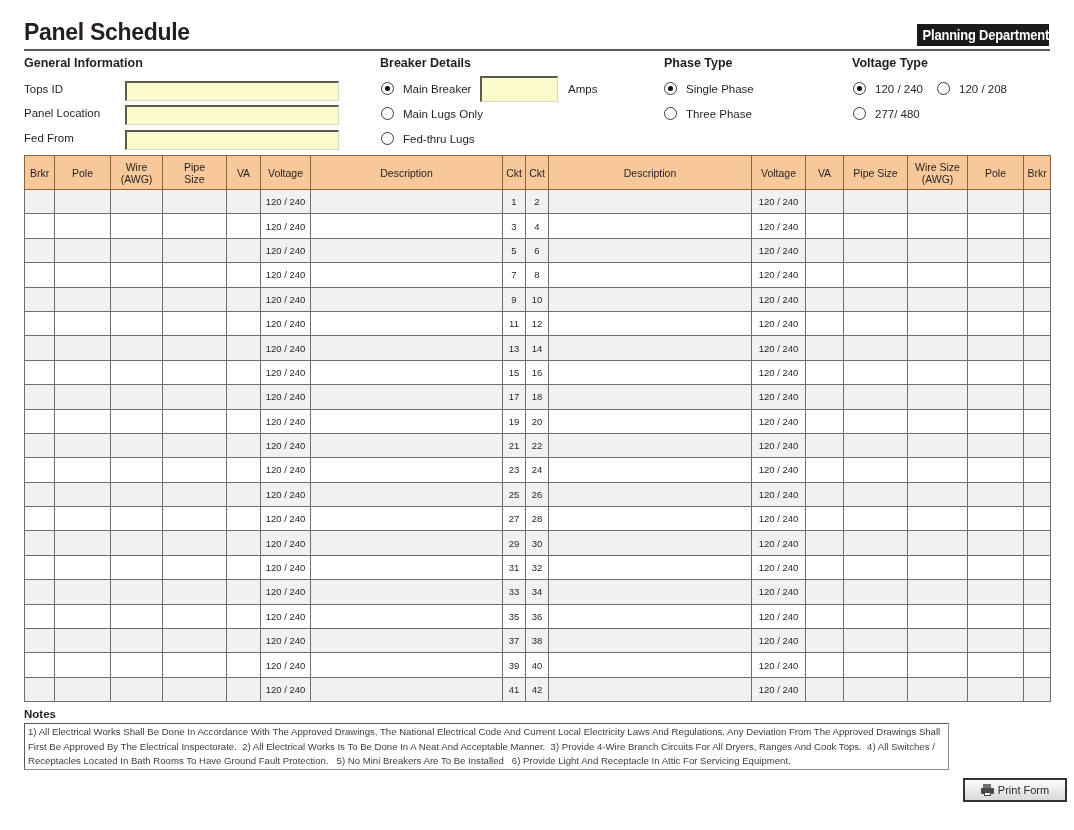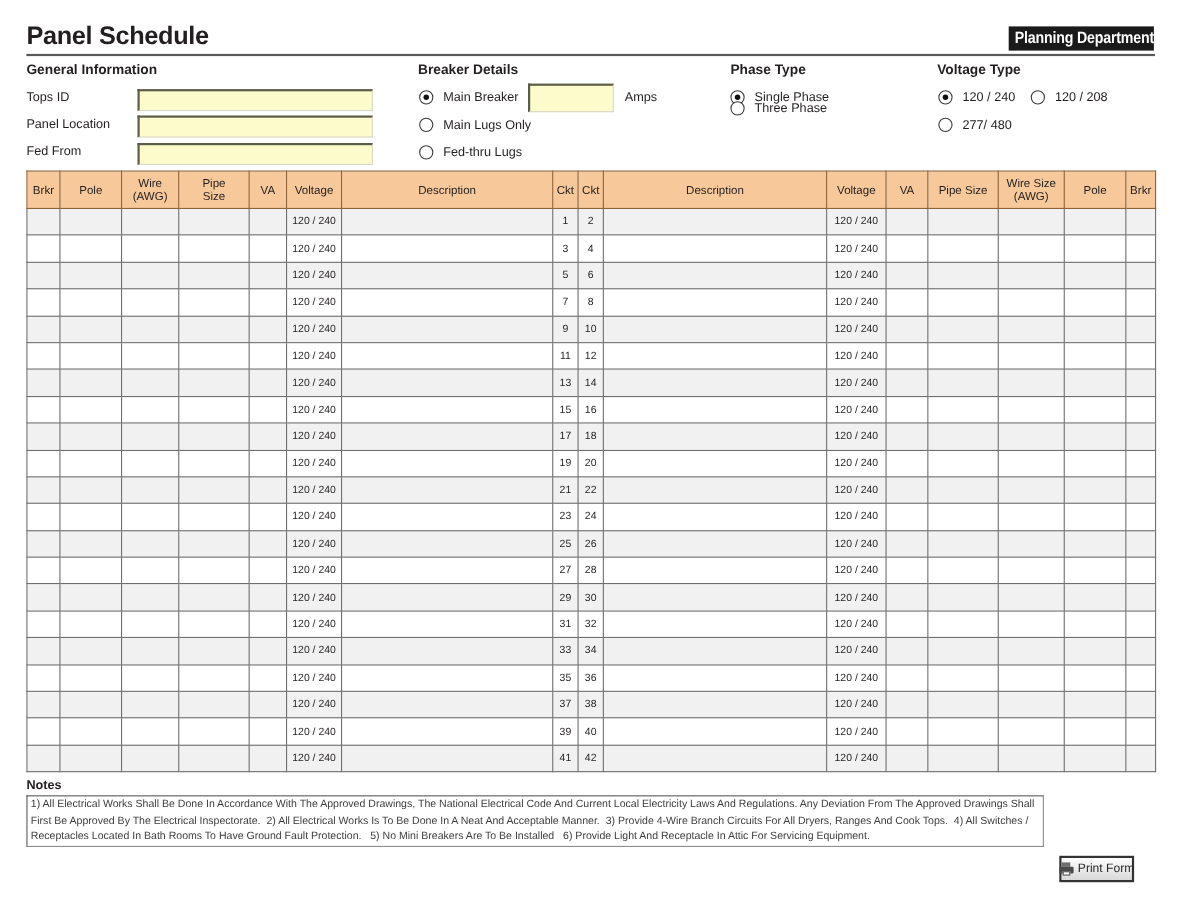--- a/index.html
+++ b/index.html
@@ -174,21 +174,21 @@
   .watermark {
     position: absolute; left: 806px; top: 772px;
     font-family: "Liberation Mono", "DejaVu Sans Mono", monospace;
     font-size: 30px; color: #b4b4b4; letter-spacing: 1px;
     white-space: nowrap; pointer-events: none; user-select: none;
   }
 
   
   .print-btn {
     position: absolute; left: 963px; top: 778px;
-    width: 68px; height: 24px;
+    width: 104px; height: 24px;
     background: linear-gradient(#fdfdfd, #d9d9d9);
     border: 2px solid #333333;
     display: flex; align-items: center; justify-content: center; gap: 4px;
     cursor: pointer; padding: 0;
     font-family: "Liberation Sans", sans-serif;
   }
   .print-btn .pb-inner {
     display: flex; align-items: center; gap: 4px;
   }
   .print-btn-label { font-size: 11px; color: #2a2a2a; white-space: nowrap; }
@@ -250,21 +250,21 @@
     <span class="radio"></span>
     <span class="radio-label">Fed-thru Lugs</span>
   </div>
   <input class="amps-input" type="text" value="" style="">
   <span class="amps-label">Amps</span>
 
   <div class="radio-item" style="left:664px; top:82px;">
     <span class="radio checked"></span>
     <span class="radio-label">Single Phase</span>
   </div>
-  <div class="radio-item" style="left:664px; top:92px;">
+  <div class="radio-item" style="left:664px; top:107px;">
     <span class="radio"></span>
     <span class="radio-label">Three Phase</span>
   </div>
 
   <div class="radio-item" style="left:853px; top:82px;">
     <span class="radio checked"></span>
     <span class="radio-label">120 / 240</span>
   </div>
   <div class="radio-item" style="left:937px; top:82px;">
     <span class="radio"></span>

